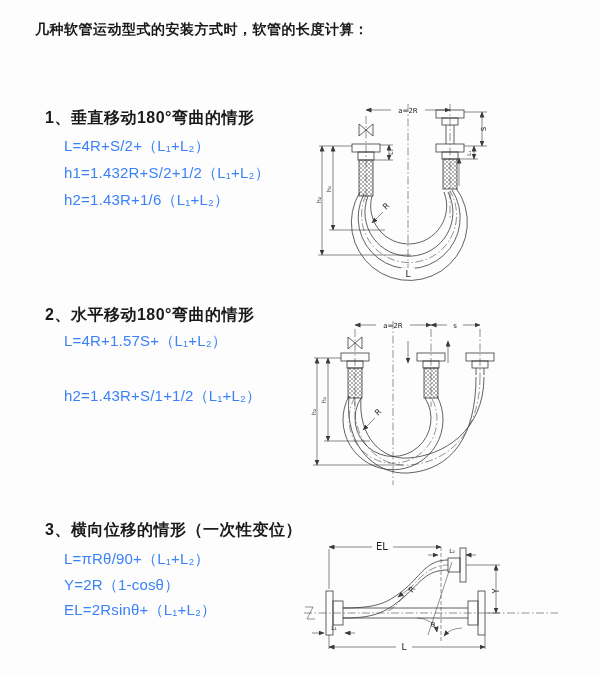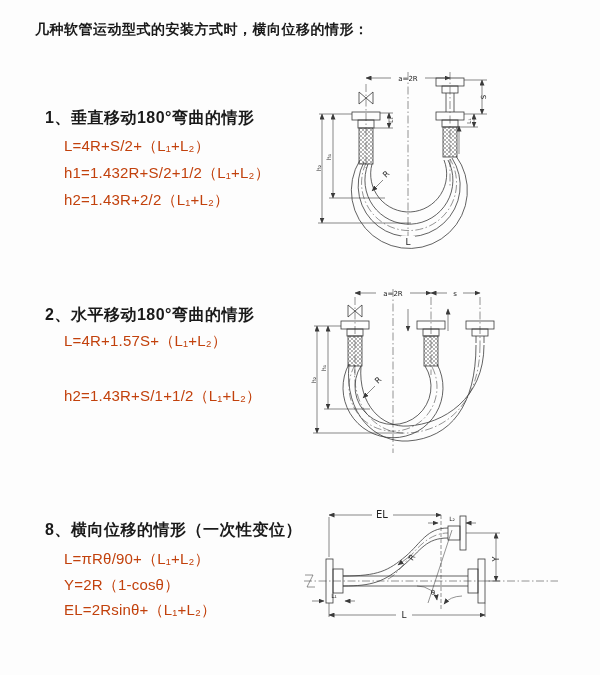--- a/index.html
+++ b/index.html
@@ -3,43 +3,43 @@
 <meta charset="utf-8">
 <style>
   html,body{margin:0;padding:0;background:#e8e8e8;}
   .page{
     position:relative;width:600px;height:675px;margin:0 auto;
     background:#fdfdfd;overflow:hidden;
     font-family:"Liberation Sans","DejaVu Sans",sans-serif;color:#1a1a1a;
   }
   .title{position:absolute;left:35px;top:21px;font-size:14px;font-weight:700;letter-spacing:.5px;}
   .sec-h{position:absolute;left:45px;font-size:16px;font-weight:700;letter-spacing:.5px;}
-  .formula{position:absolute;left:64px;font-size:15px;font-weight:400;letter-spacing:.2px;color:#c2410c;
+  .formula{position:absolute;left:64px;font-size:15px;font-weight:400;letter-spacing:.2px;color:#3b82f6;
     font-family:"Liberation Sans","DejaVu Sans",sans-serif;}
-  .diagram{position:absolute;}
+  .diagram{position:absolute;margin-top:32px;}
   
   .ln{fill:none;stroke:#3a3a3a;stroke-width:.8;}
   .dimg{fill:none;stroke:#3a3a3a;stroke-width:.6;}
   .cl{stroke-dasharray:8 2.5 1.5 2.5;stroke-width:.55;}
   .dash2{stroke-dasharray:4 2;stroke-width:.55;}
   .thin{stroke-width:.55;}
   svg text{fill:#222;stroke:none;font-family:"DejaVu Sans","Liberation Sans",sans-serif;}
   .wbg{fill:#fdfdfd;stroke:none;}
 </style>
 </head>
 <body>
 
 <div class="page">
 
-  <div class="title">几种软管运动型式的安装方式时，横向位移的情形：</div>
+  <div class="title">几种软管运动型式的安装方式时，软管的长度计算：</div>
 
   <div class="sec-h" style="top:108px">1、垂直移动180°弯曲的情形</div>
   <div class="formula" style="top:137px">L=4R+S/2+（L₁+L₂）</div>
   <div class="formula" style="top:164px">h1=1.432R+S/2+1/2（L₁+L₂）</div>
-  <div class="formula" style="top:191px">h2=1.43R+2/2（L₁+L₂）</div>
+  <div class="formula" style="top:191px">h2=1.43R+1/6（L₁+L₂）</div>
 
   <div class="diagram" style="left:313px;top:68px;width:280px;height:185px">
     <svg viewBox="0 0 280 185" width="280" height="185">
       <defs>
         <pattern id="hx1" patternUnits="userSpaceOnUse" width="4" height="4">
           <path d="M0,4 L4,0 M0,0 L4,4" stroke="#666" stroke-width="0.5"></path>
         </pattern>
         <marker id="aE1" markerWidth="7" markerHeight="5" refX="5.5" refY="2.5" orient="auto" markerUnits="userSpaceOnUse">
             <path d="M0,0 L6,2.5 L0,5 Z" fill="#3a3a3a"></path>
           </marker>
@@ -152,21 +152,21 @@
         <path d="M67,103 L55,115" marker-end="url(#aE2)"></path>
       </g>
       <text x="85" y="12.5" text-anchor="middle" font-size="7">a=2R</text>
       <text x="147" y="12.5" text-anchor="middle" font-size="7">s</text>
       <text x="18" y="85" transform="rotate(-90 18 85)" text-anchor="middle" font-size="6">h₁</text>
       <text x="7.5" y="97" transform="rotate(-90 7.5 97)" text-anchor="middle" font-size="6">h₂</text>
       <text x="72" y="99" transform="rotate(-45 72 99)" text-anchor="middle" font-size="8">R</text>
     </svg>
   </div>
 
-  <div class="sec-h" style="top:520px">8、横向位移的情形（一次性变位）</div>
+  <div class="sec-h" style="top:520px">3、横向位移的情形（一次性变位）</div>
   <div class="formula" style="top:550px">L=πRθ/90+（L₁+L₂）</div>
   <div class="formula" style="top:576px">Y=2R（1-cosθ）</div>
   <div class="formula" style="top:601px">EL=2Rsinθ+（L₁+L₂）</div>
 
   <div class="diagram" style="left:300px;top:503px;width:300px;height:145px">
     <svg viewBox="0 0 300 145" width="300" height="145">
       <defs>
         <marker id="aE3" markerWidth="7" markerHeight="5" refX="5.5" refY="2.5" orient="auto" markerUnits="userSpaceOnUse">
             <path d="M0,0 L6,2.5 L0,5 Z" fill="#3a3a3a"></path>
           </marker>

